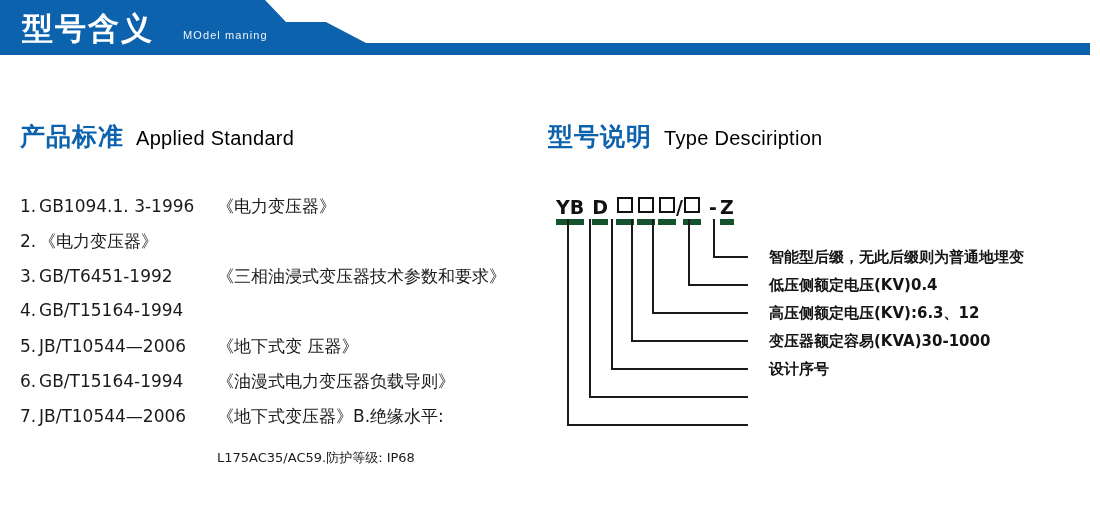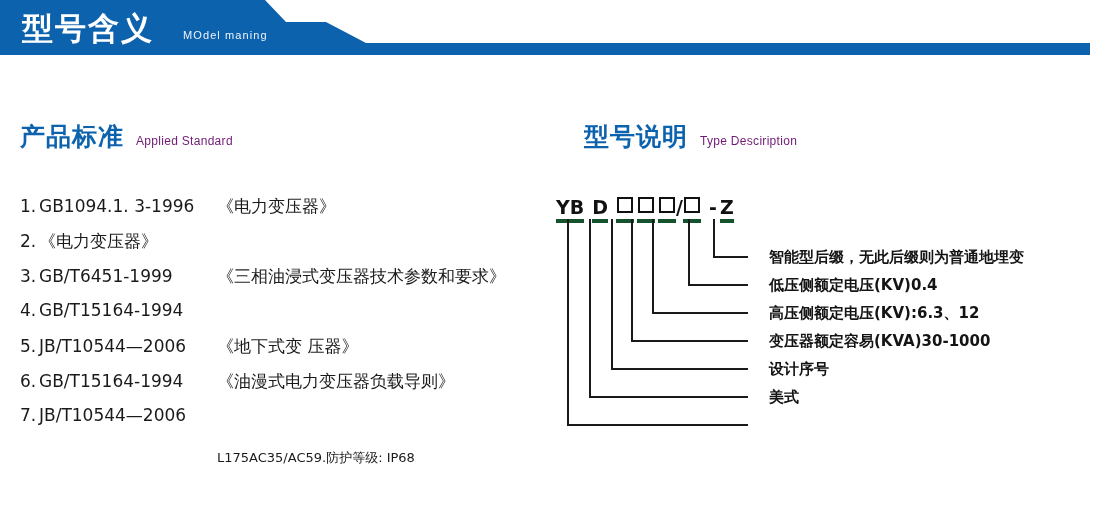--- a/index.html
+++ b/index.html
@@ -54,28 +54,28 @@
     white-space: nowrap;
   }
   .sec-head .cn {
     font-size: 25px;
     font-weight: 700;
     color: #0d62ae;
     font-family: "DejaVu Sans", "Liberation Sans", sans-serif;
     letter-spacing: 1px;
   }
   .sec-head .en {
-    font-size: 12px;
-    color: #701a75;
+    font-size: 20px;
+    color: #000000;
     margin-left: 12px;
     letter-spacing: 0.3px;
     font-family: "Liberation Sans", sans-serif;
   }
   #head-left  { left: 20px;  top: 120px; }
-  #head-right { left: 584px; top: 120px; }
+  #head-right { left: 548px; top: 120px; }
 
   
   .std-list {
     position: absolute;
     left: 20px;
     top: 195px;
     width: 520px;
   }
   .std-row {
     display: flex;
@@ -116,21 +116,21 @@
   }
   .code-seg {
     display: inline-block;
     font-size: 19px;
     font-weight: 700;
     color: #111111;
     font-family: "DejaVu Sans", "Liberation Sans", sans-serif;
     line-height: 22px;
   }
   .code-seg.ul {
-    border-bottom: 4px solid #14532d;
+    border-bottom: 6px solid #14532d;
     padding-bottom: 1px;
   }
   .code-box {
     display: inline-block;
     width: 12px;
     height: 12px;
     border: 2px solid #111111;
     vertical-align: 1px;
     margin: 0 1px;
   }
@@ -187,40 +187,41 @@
     <span class="std-num">1.</span>
     <span class="std-code">GB1094.1. 3-1996</span>
     <span class="std-name">《电力变压器》</span>
   </div>
   <div class="std-row">
     <span class="std-num">2.</span>
     <span class="std-name">《电力变压器》</span>
   </div>
   <div class="std-row">
     <span class="std-num">3.</span>
-    <span class="std-code">GB/T6451-1999</span>
+    <span class="std-code">GB/T6451-1992</span>
     <span class="std-name">《三相油浸式变压器技术参数和要求》</span>
   </div>
   <div class="std-row">
     <span class="std-num">4.</span>
     <span class="std-code">GB/T15164-1994</span>
   </div>
   <div class="std-row">
     <span class="std-num">5.</span>
     <span class="std-code">JB/T10544—2006</span>
     <span class="std-name">《地下式变 压器》</span>
   </div>
   <div class="std-row">
     <span class="std-num">6.</span>
     <span class="std-code">GB/T15164-1994</span>
     <span class="std-name">《油漫式电力变压器负载导则》</span>
   </div>
   <div class="std-row">
     <span class="std-num">7.</span>
     <span class="std-code">JB/T10544—2006</span>
+    <span class="std-name">《地下式变压器》B.绝缘水平:</span>
   </div>
   <div class="std-cont">L175AC35/AC59.防护等级: IP68</div>
 </div>
 
 <div class="code-wrap">
   <span class="code-seg ul">YB</span><span class="code-gap"></span><span class="code-seg ul">D</span><span class="code-gap"></span><span class="code-seg ul"><span class="code-box"></span></span><span class="code-gap-sm"></span><span class="code-seg ul"><span class="code-box"></span></span><span class="code-gap-sm"></span><span class="code-seg ul"><span class="code-box"></span></span><span class="code-seg">/</span><span class="code-seg ul"><span class="code-box"></span></span><span class="code-gap"></span><span class="code-seg">-</span><span class="code-gap-sm"></span><span class="code-seg ul">Z</span>
 </div>
 
 <svg class="leaders">
   <g fill="none" stroke="#1a1a1a" stroke-width="2">
@@ -240,14 +241,13 @@
     <path d="M568,219 L568,425 L748,425"></path>
   </g>
 </svg>
 
 <div class="callouts">
   <div class="callout-row">智能型后缀，无此后缀则为普通地埋变</div>
   <div class="callout-row">低压侧额定电压(KV)0.4</div>
   <div class="callout-row">高压侧额定电压(KV):6.3、12</div>
   <div class="callout-row">变压器额定容易(KVA)30-1000</div>
   <div class="callout-row">设计序号</div>
-  <div class="callout-row">美式</div>
 </div>
 
 </body></html>

